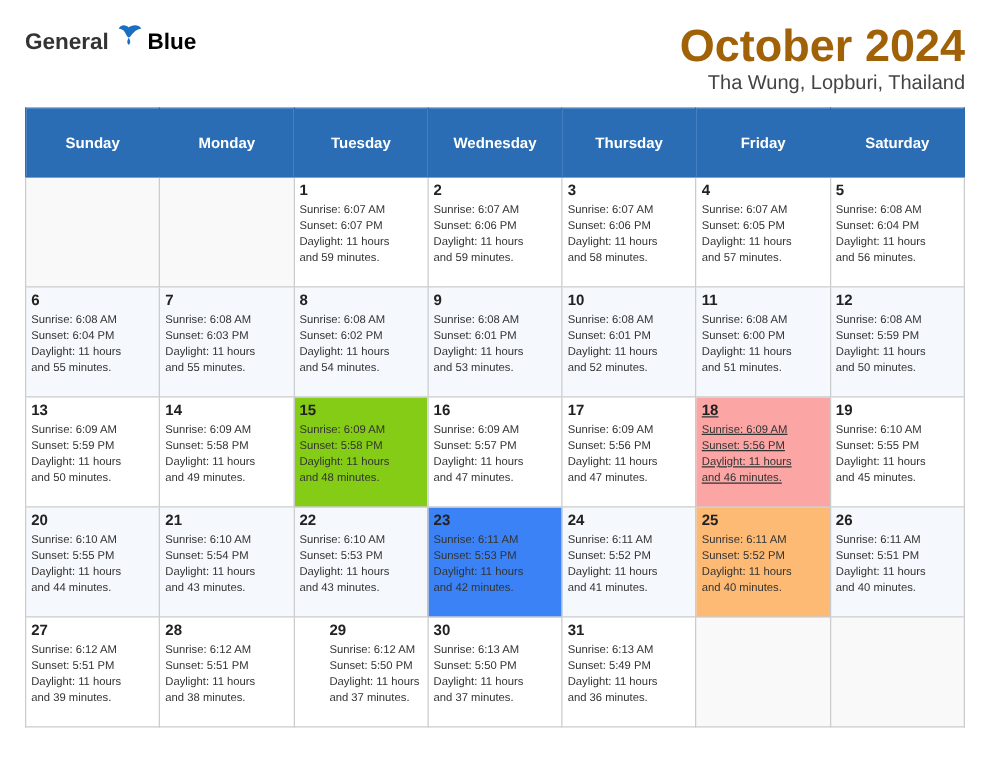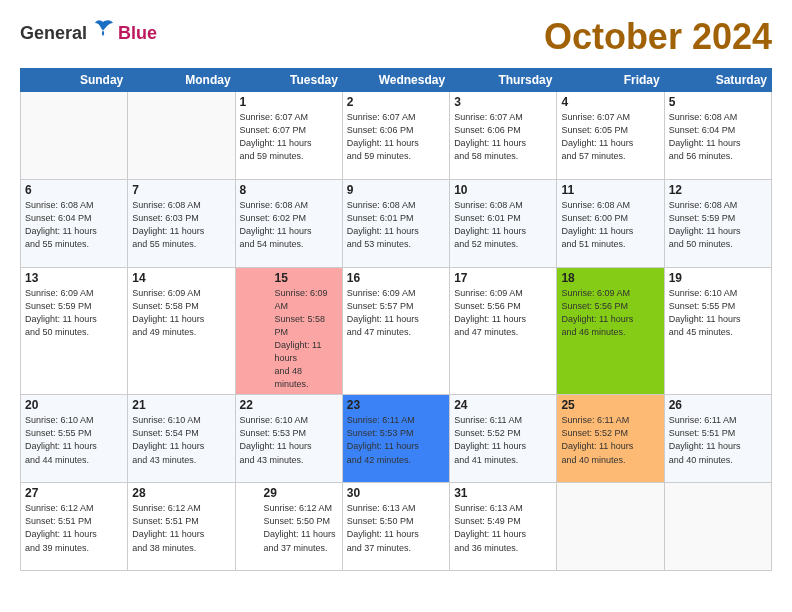--- a/index.html
+++ b/index.html
@@ -31,22 +31,22 @@
     table {
       width: 100%;
       border-collapse: collapse;
       table-layout: fixed;
     }
     th {
       background-color: #2a6db5;
       color: #fff;
       font-size: 12px;
       font-weight: bold;
-      padding: 4px 4px;
-      text-align: right;
+      padding: 20px 4px;
+      text-align: center;
       border: 1px solid #2a6db5;
     }
     td {
       border: 1px solid #ccc;
       vertical-align: top;
       padding: 3px 4px;
       font-size: 9.5px;
       color: #333;
       height: 88px;
       background: #fff;
@@ -86,25 +86,26 @@
 <body>
 
 <div class="header">
   <div class="logo-wrapper">
     <div class="logo-line1">
       <span style="font-size:18px;font-weight:bold;color:#333;">General</span>
       <svg width="28" height="28" viewBox="0 0 28 28" style="margin-left:2px;margin-right:1px;">
         <path d="M14 6 C16 4, 22 3, 24 7 C22 7, 20 8, 18 10 C16 12, 15 14, 14 14 C13 14, 12 12, 11 10 C10 8, 8 7, 6 7 C8 3, 12 4, 14 6Z" fill="#1a6fc4"></path>
         <path d="M14 14 C15 16, 16 18, 14 20 C12 18, 13 16, 14 14Z" fill="#1a6fc4"></path>
       </svg>
-      <span style="font-size:18px;font-weight:bold;color:#be185d;">Blue</span>
+      <span style="font-size:18px;font-weight:bold;color:#000000;">Blue</span>
     </div>
   </div>
   <div class="title-block">
     <div class="month-title">October 2024</div>
+    <div class="location-title">Tha Wung, Lopburi, Thailand</div>
   </div>
 </div>
 
 <table>
   <thead>
     <tr>
     <th>Sunday</th>
         <th>Monday</th>
         <th>Tuesday</th>
         <th>Wednesday</th>
@@ -212,42 +213,42 @@
 Daylight: 11 hours
 and 50 minutes.</div>
         </td>
         <td style="background-color: rgb(255, 255, 255);">
           <span class="day-number">14</span>
           <div class="day-info" style="white-space: pre-line;">Sunrise: 6:09 AM
 Sunset: 5:58 PM
 Daylight: 11 hours
 and 49 minutes.</div>
         </td>
-        <td style="background-color: #fca5a5; padding-left: 39px;">
+        <td style="background-color: #84cc16;">
           <span class="day-number">15</span>
           <div class="day-info" style="white-space: pre-line;">Sunrise: 6:09 AM
 Sunset: 5:58 PM
 Daylight: 11 hours
 and 48 minutes.</div>
         </td>
         <td style="background-color: rgb(255, 255, 255);">
           <span class="day-number">16</span>
           <div class="day-info" style="white-space: pre-line;">Sunrise: 6:09 AM
 Sunset: 5:57 PM
 Daylight: 11 hours
 and 47 minutes.</div>
         </td>
         <td style="background-color: rgb(255, 255, 255);">
           <span class="day-number">17</span>
           <div class="day-info" style="white-space: pre-line;">Sunrise: 6:09 AM
 Sunset: 5:56 PM
 Daylight: 11 hours
 and 47 minutes.</div>
         </td>
-        <td style="background-color: #84cc16;">
+        <td style="background-color: #fca5a5; text-decoration: underline;">
           <span class="day-number">18</span>
           <div class="day-info" style="white-space: pre-line;">Sunrise: 6:09 AM
 Sunset: 5:56 PM
 Daylight: 11 hours
 and 46 minutes.</div>
         </td>
         <td style="background-color: rgb(255, 255, 255);">
           <span class="day-number">19</span>
           <div class="day-info" style="white-space: pre-line;">Sunrise: 6:10 AM
 Sunset: 5:55 PM

